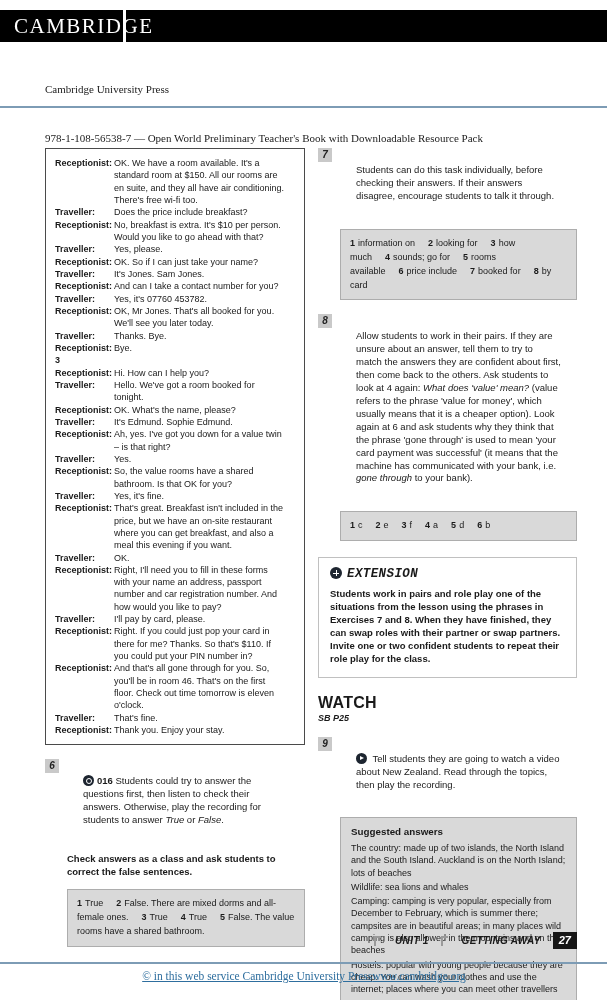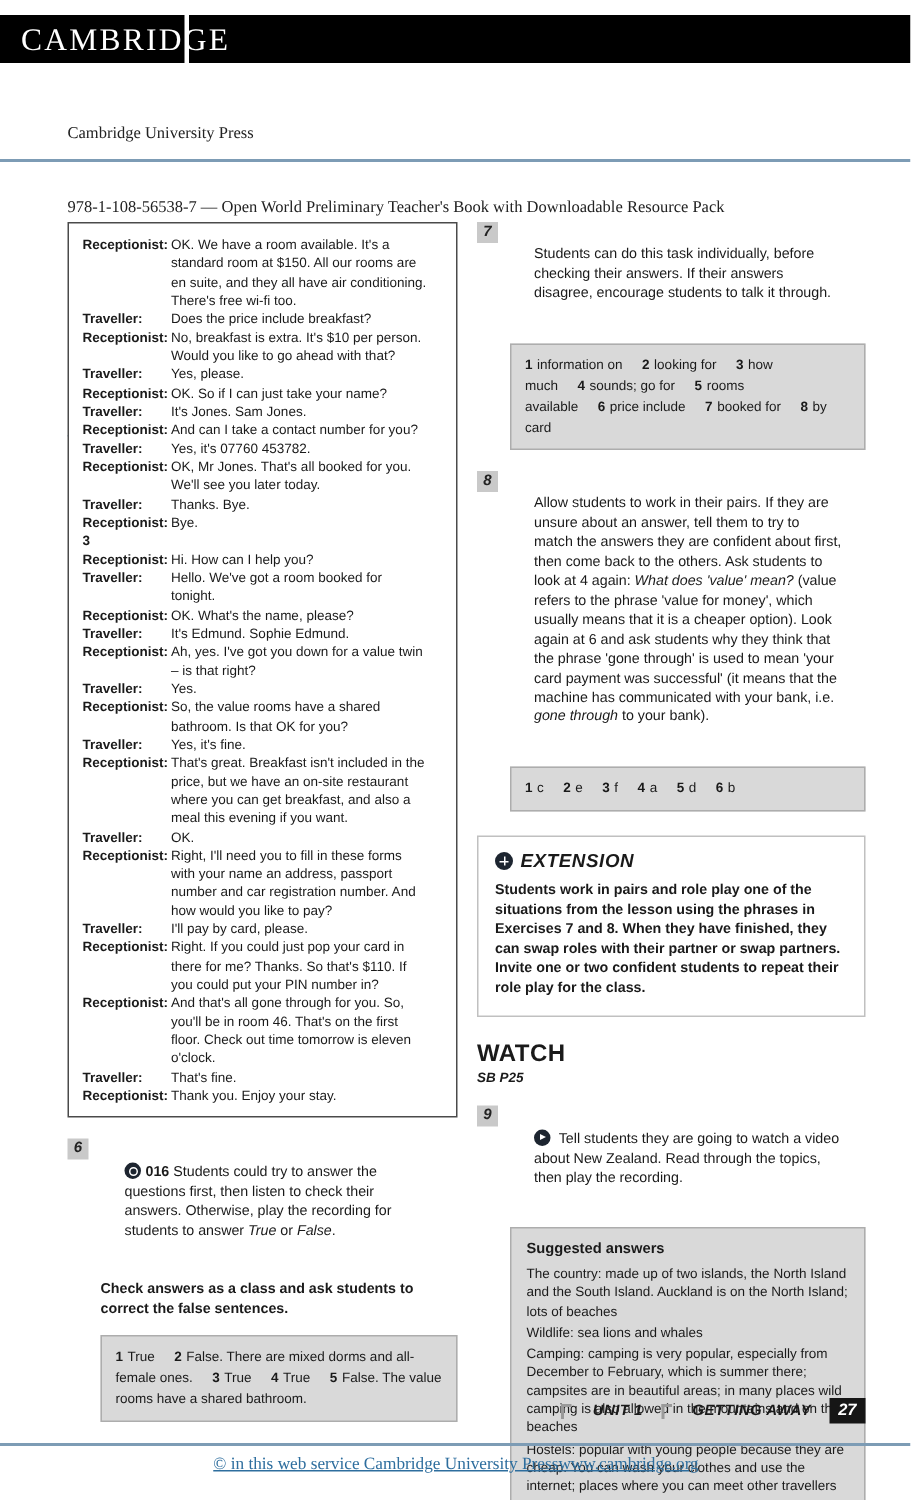--- a/index.html
+++ b/index.html
@@ -35,22 +35,22 @@
     font-weight:bold; font-style:italic; font-size:10px; text-align:center; line-height:14px; }
   .ntext { font-size:9.5px; font-weight:normal; line-height:1.36; margin:16px; flex:1; }
   .followup { font-size:9.5px; font-weight:bold; line-height:1.36; margin:10px 0 0 22px; }
   
   .ansbox { background:#d9d9d9; border:1px solid #adadad; margin:10px 0 0 22px;
     padding:7px 9px; font-size:9px; line-height:1.55; }
   .ai { margin-right:13px; }
   .ai b { margin-right:3px; }
   
   .extbox { border:1.5px solid #c0c0c0; padding:9px 11px 11px 11px; margin-top:16px; }
-  .ext-head { display:flex; align-items:center; gap:5px; font-weight:bold; font-style:italic;
-    font-size:12.5px; letter-spacing:0.4px; }
+  .ext-head { display:flex; gap:5px; font-weight:bold; font-style:italic;
+    font-size:12.5px; letter-spacing:0.4px;font-family:Liberation Mono, monospace; }
   .circle-icon { width:12px; height:12px; border-radius:50%; background:#1d2530; position:relative; flex:none; }
   .circle-icon.plus::before, .circle-icon.plus::after { content:""; position:absolute; background:#fff; }
   .circle-icon.plus::before { left:3px; top:5.5px; width:6px; height:1.5px; }
   .circle-icon.plus::after { left:5.5px; top:3px; width:1.5px; height:6px; }
   .ext-body { font-size:9.5px; font-weight:bold; line-height:1.36; margin:7px 0 0 0; }
   
   .watch-title { font-size:16px; font-weight:bold; letter-spacing:0.3px; margin:16px 0 1px 0; }
   .watch-ref { font-size:9px; font-weight:bold; font-style:italic; margin-bottom:2px; }
   
   .audio-icon { display:inline-block; width:11px; height:11px; border-radius:50%;

